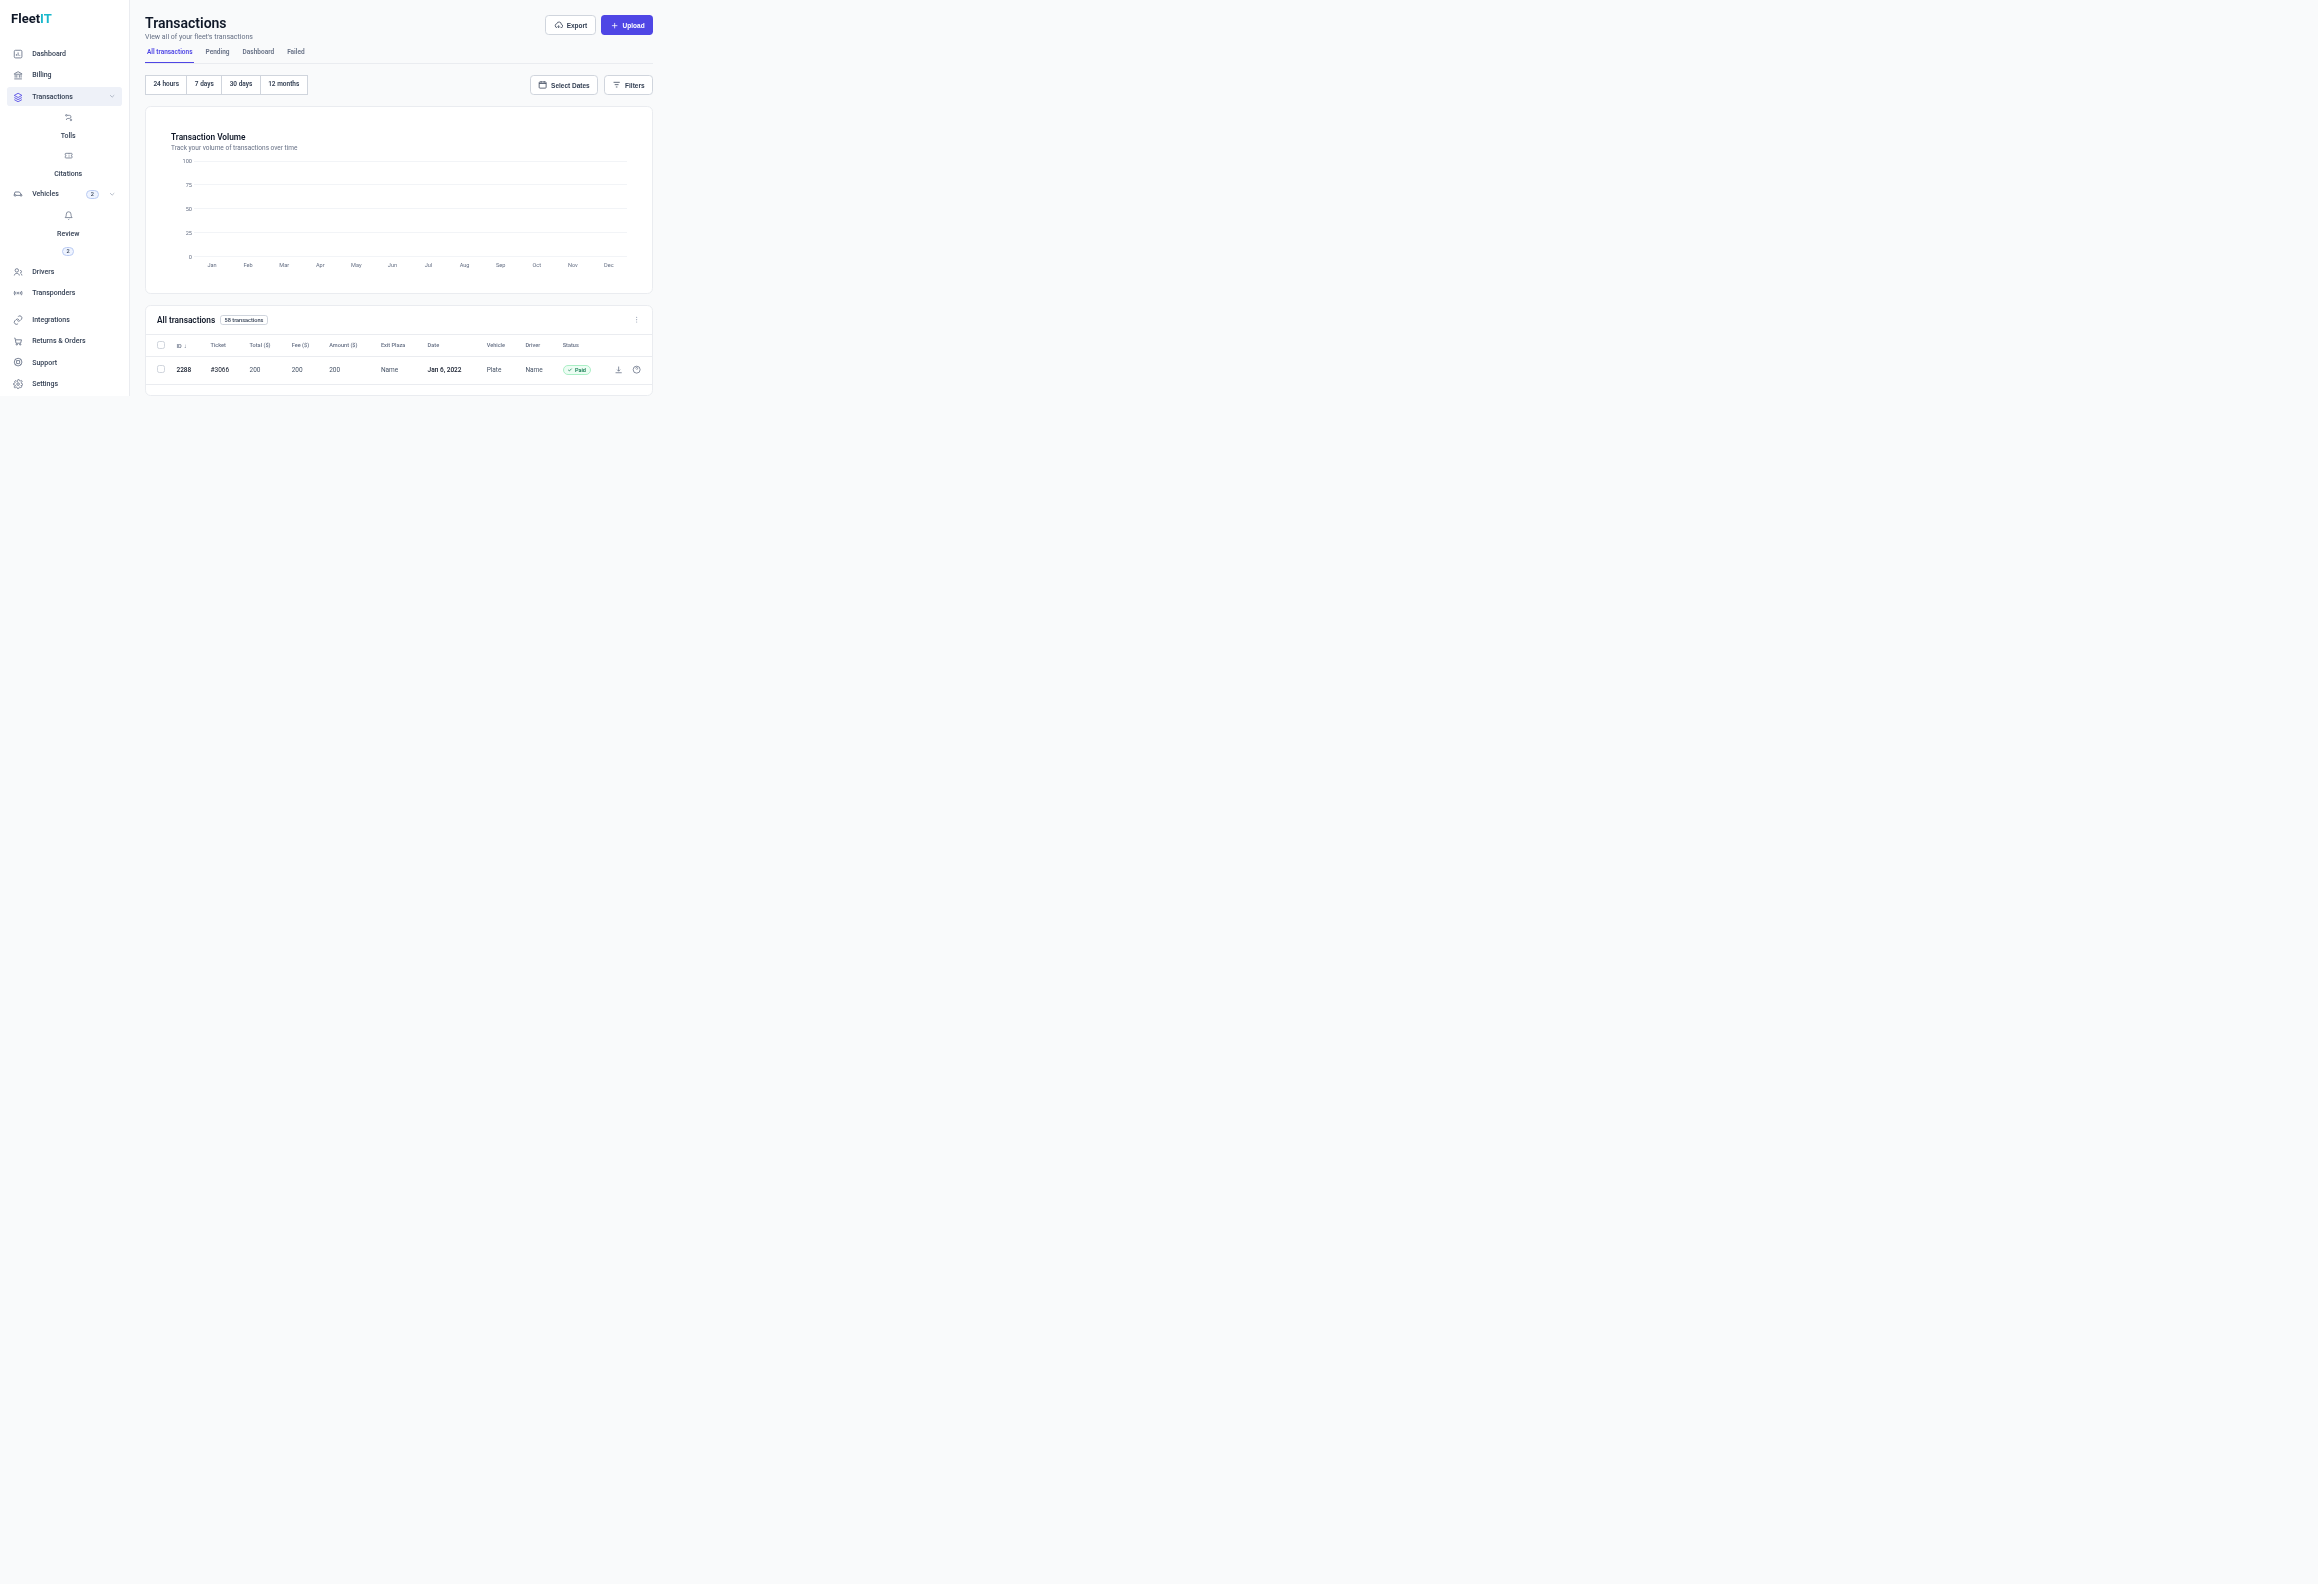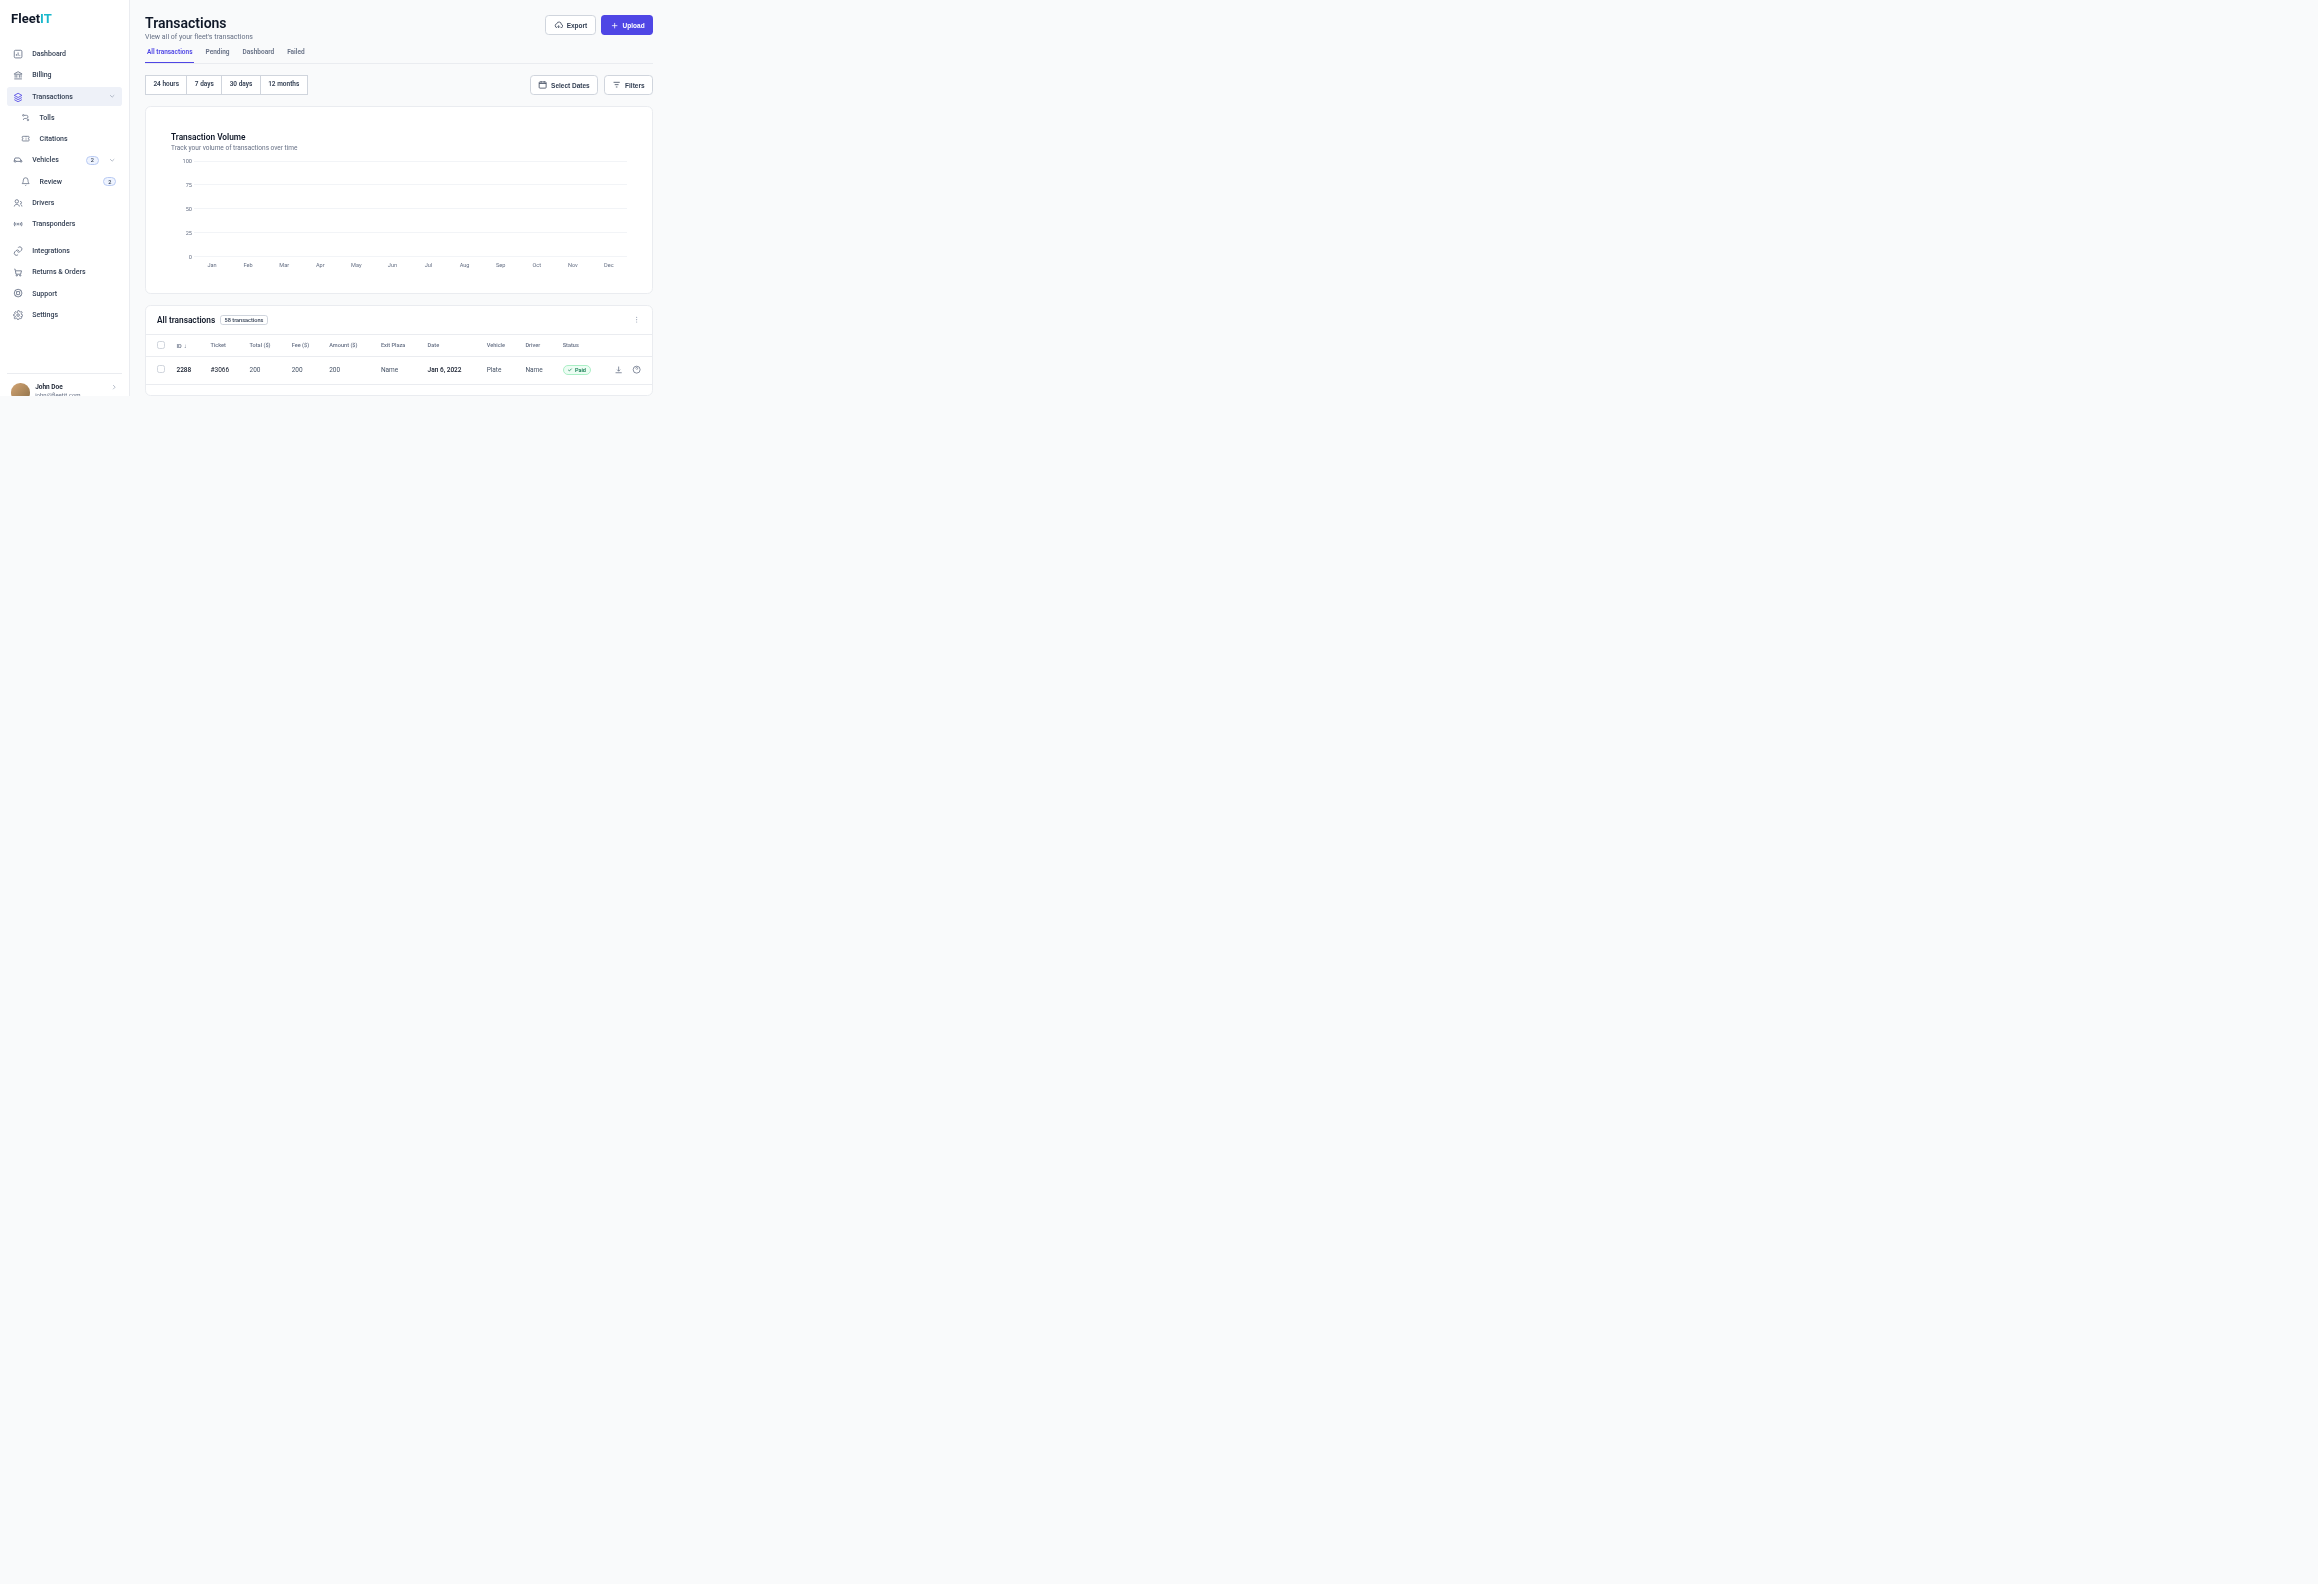--- a/index.html
+++ b/index.html
@@ -63,20 +63,21 @@
       width: 10.2px;
       height: 10.2px;
       display: flex;
       align-items: center;
       justify-content: center;
       color: #667085;
       flex-shrink: 0;
     }
     .nav-item.sub {
       padding-left: 13px;
+      flex-direction: column;
     }
     .nav-item .label {
       flex: 1;
     }
     .badge {
       background: #eff4ff;
       color: #344054;
       border: 0.5px solid #bacbf3;
       border-radius: 463px;
       padding: 0.5px 3.7px;

